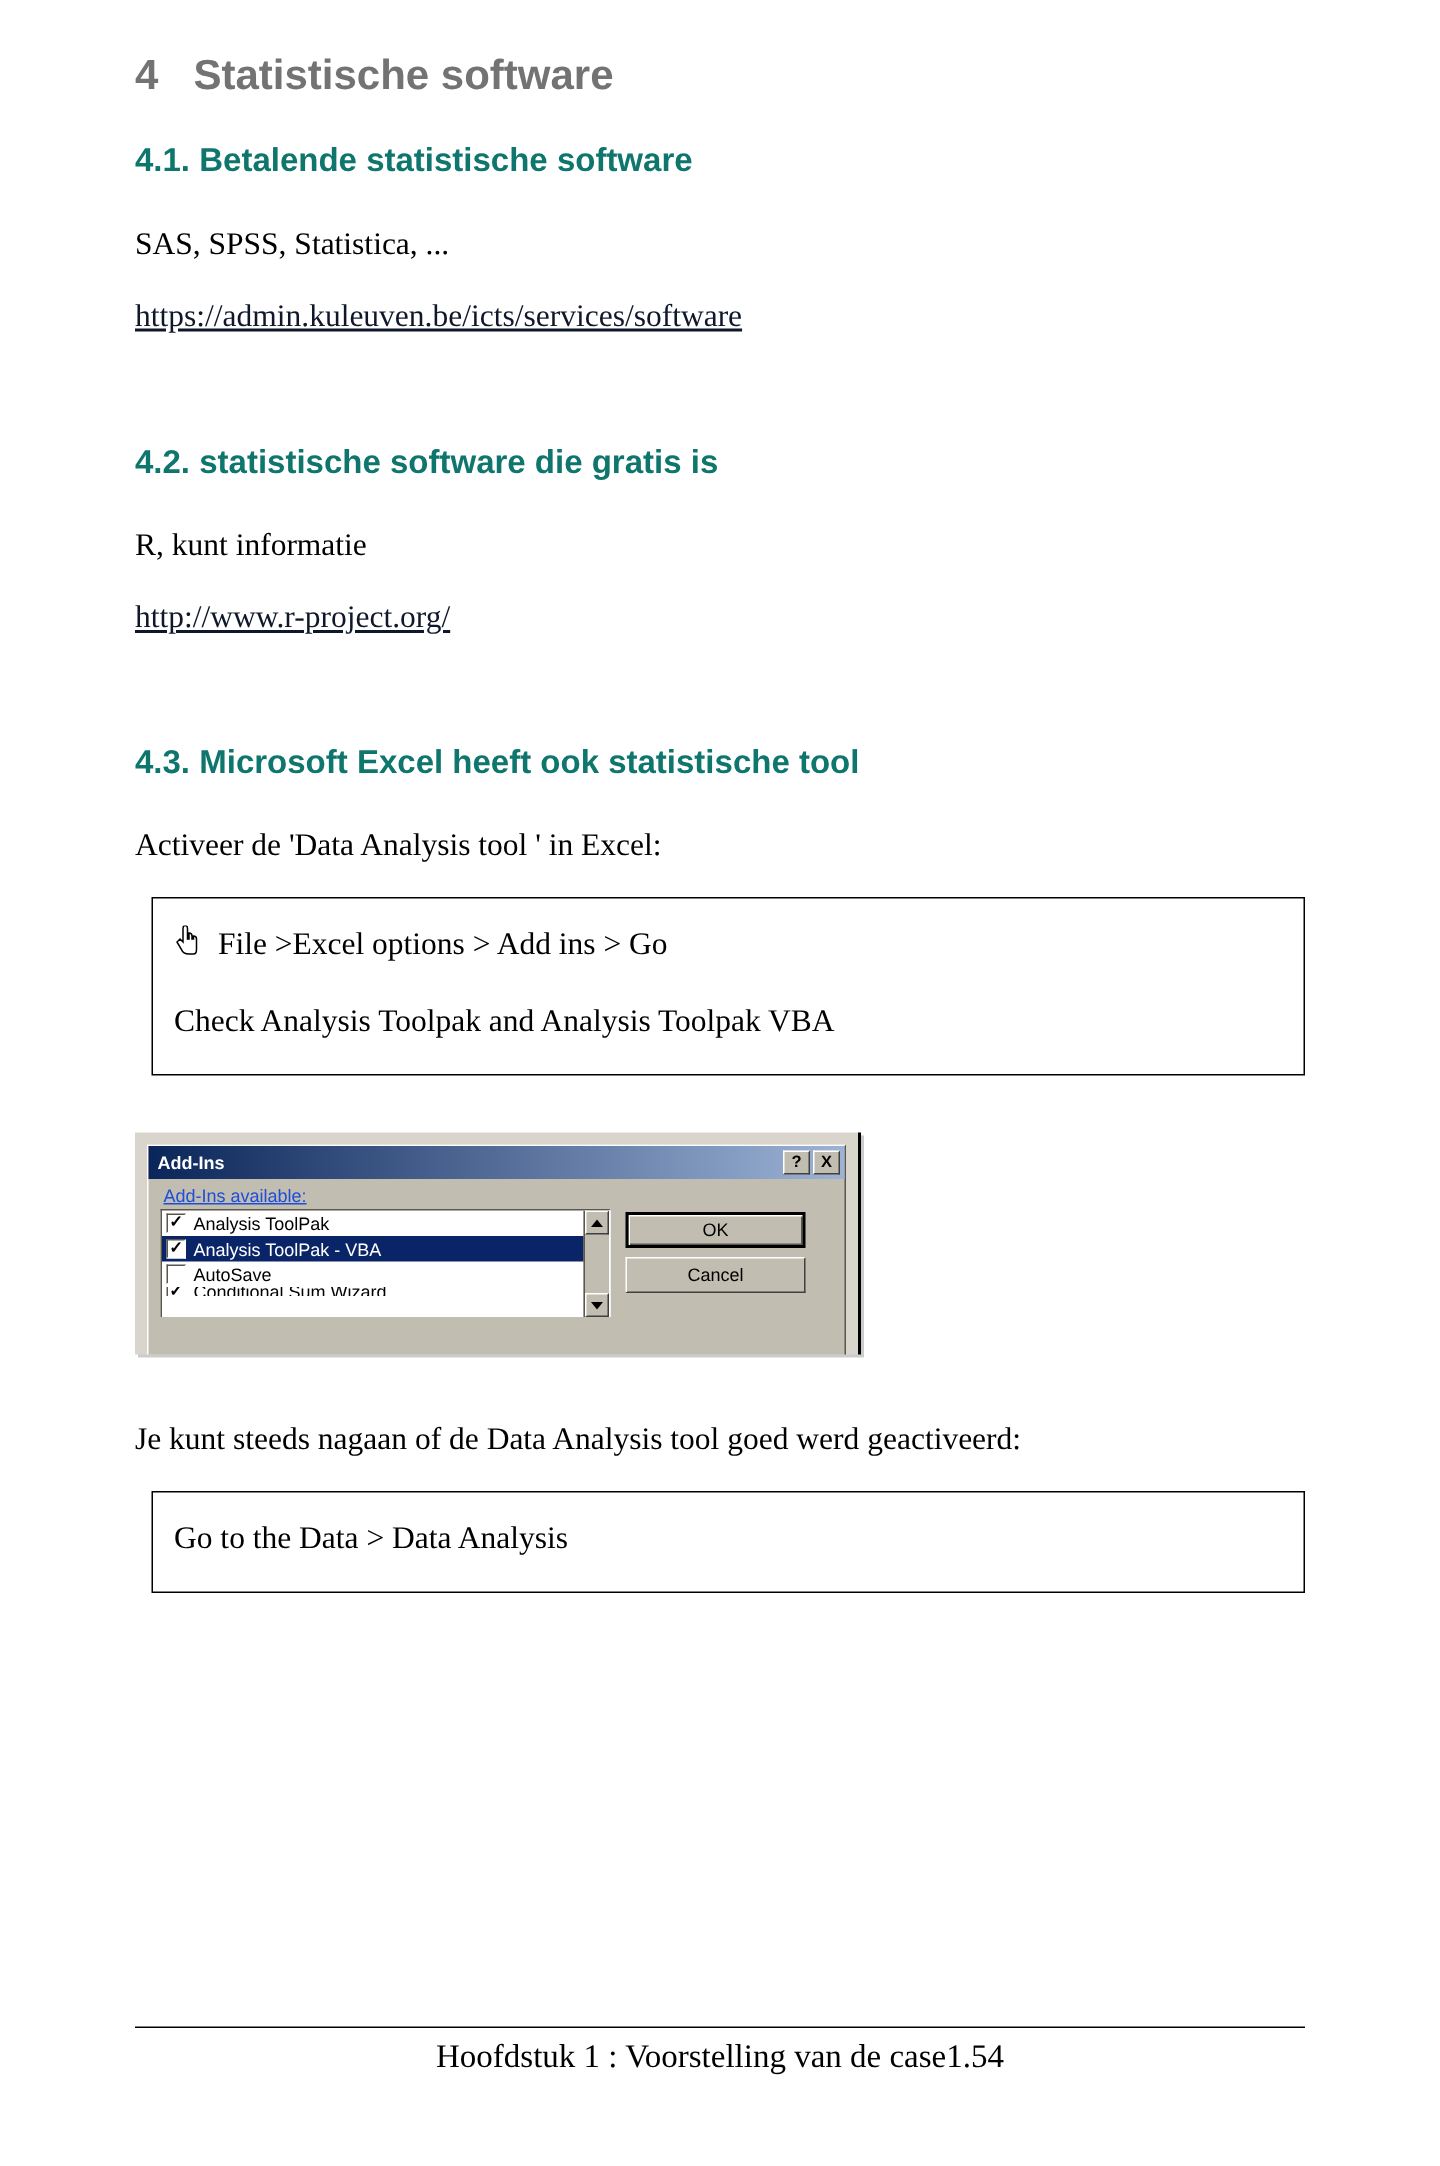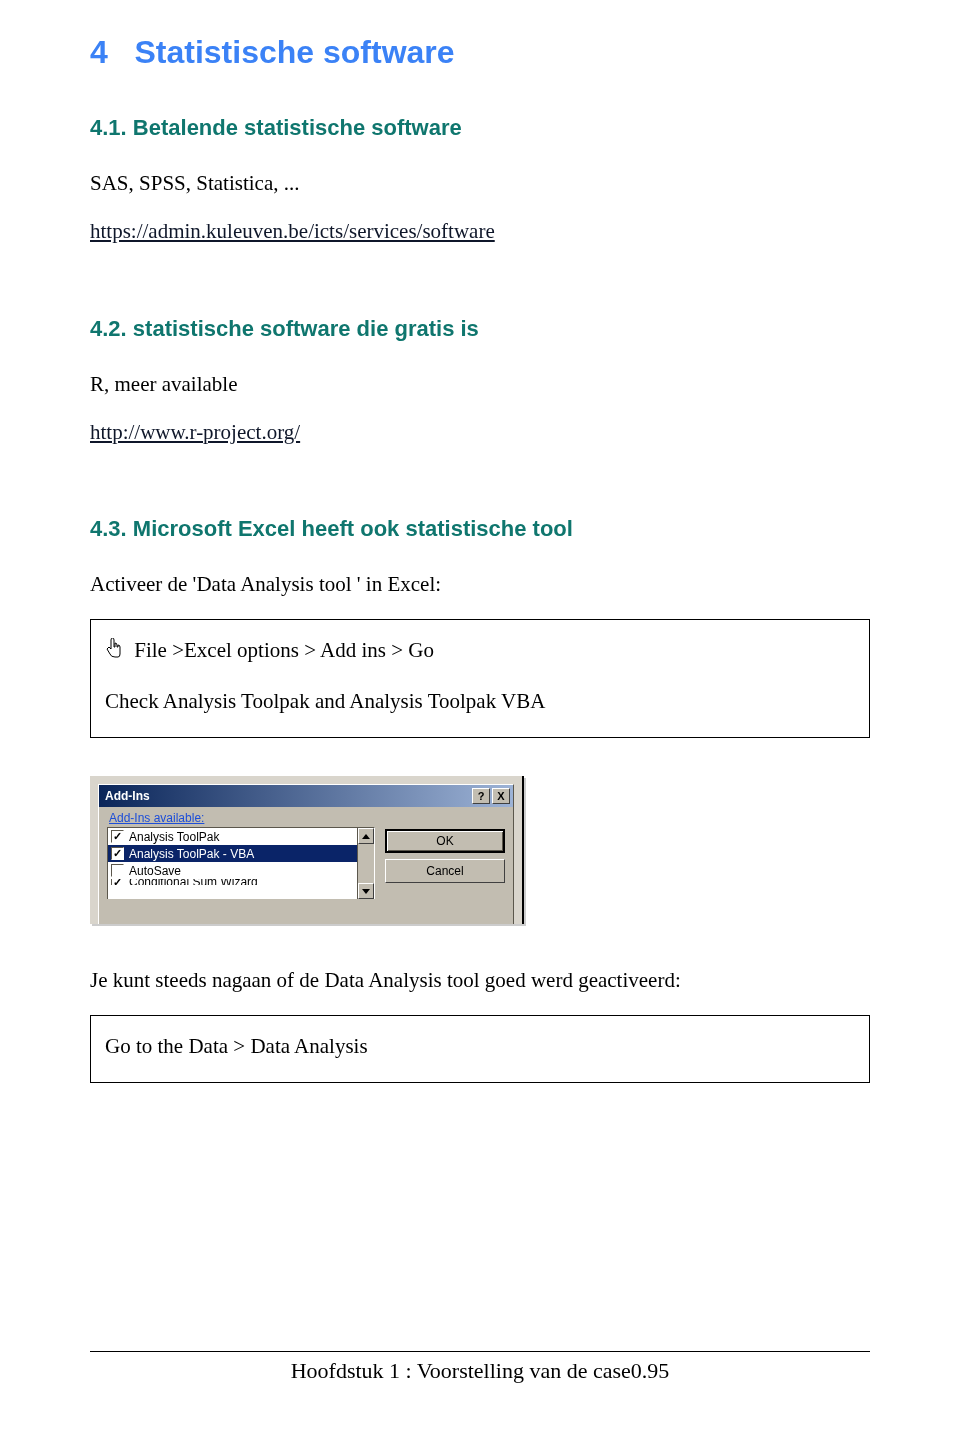--- a/index.html
+++ b/index.html
@@ -7,23 +7,23 @@
   body {
     background: #ffffff;
     font-family: "Times New Roman", Times, serif;
     color: #000000;
     padding: 34px 90px 0 90px;
     position: relative;
   }
   .h1 {
     font-family: Arial, Helvetica, sans-serif;
     font-weight: bold;
-    font-size: 32px;
-    color: #3b82f6;
-    margin-bottom: 44px;
+    font-size: 28px;
+    color: #737373;
+    margin-bottom: 28px;
   }
   .h2 {
     font-family: Arial, Helvetica, sans-serif;
     font-weight: bold;
     font-size: 22px;
     color: #0f766e;
     margin-bottom: 28px;
   }
   .para {
     font-size: 21px;
@@ -33,37 +33,38 @@
   .link {
     color: #0f172a;
     text-decoration: underline;
   }
   .spacer-lg { height: 50px; }
   .box {
     border: 1px solid #000;
     padding: 16px 14px 22px 14px;
     margin-top: 8px;
     margin-bottom: 38px;
+    margin-left: 11px;
   }
   .box-line {
     font-size: 21px;
     line-height: 1.35;
     margin-bottom: 22px;
   }
   .box-line:last-child { margin-bottom: 0; }
   .hand-icon {
     display: inline-block;
     margin-right: 6px;
     vertical-align: -1px;
   }
 
   
   .dialog-wrap {
     position: relative;
-    width: 434px;
+    width: 484px;
     height: 148px;
     margin-bottom: 42px;
     background: #d9d5cc;
     border-right: 2px solid #000;
     box-shadow: 2px 2px 0 rgba(0,0,0,0.2);
   }
   .dialog-body {
     position:absolute; left:8px; top:8px; right:8px; bottom:0;
     background:#c2bdb1;
     border-left:1px solid #fff; border-top:1px solid #fff;
@@ -157,21 +158,21 @@
 </h2>
 <p class="para">SAS, SPSS, Statistica, ...</p>
 <p class="para"><a class="link">https://admin.kuleuven.be/icts/services/software</a></p>
 
 <div class="spacer-lg"></div>
 
 <h2 class="h2">
   <span>4.2.</span>
   <span>statistische software die gratis is</span>
 </h2>
-<p class="para">R, meer available</p>
+<p class="para">R, kunt informatie</p>
 <p class="para"><a class="link">http://www.r-project.org/</a></p>
 
 <div class="spacer-lg"></div>
 
 <h2 class="h2">
   <span>4.3.</span>
   <span>Microsoft Excel heeft ook statistische tool</span>
 </h2>
 <p class="para">Activeer de 'Data Analysis tool ' in Excel:</p>
 
@@ -240,15 +241,15 @@
 <p class="para">Je kunt steeds nagaan of de Data Analysis tool goed werd geactiveerd:</p>
 
 <div class="box">
   <div class="box-line" style="margin-bottom:0">Go to the Data  &gt; Data Analysis</div>
 </div>
 
 <div class="footer">
   <hr class="footer-rule">
   <div class="footer-row">
     <span>Hoofdstuk 1 : Voorstelling van de case</span>
-    <span>0.95</span>
+    <span>1.54</span>
   </div>
 </div>
 
 </body></html>

